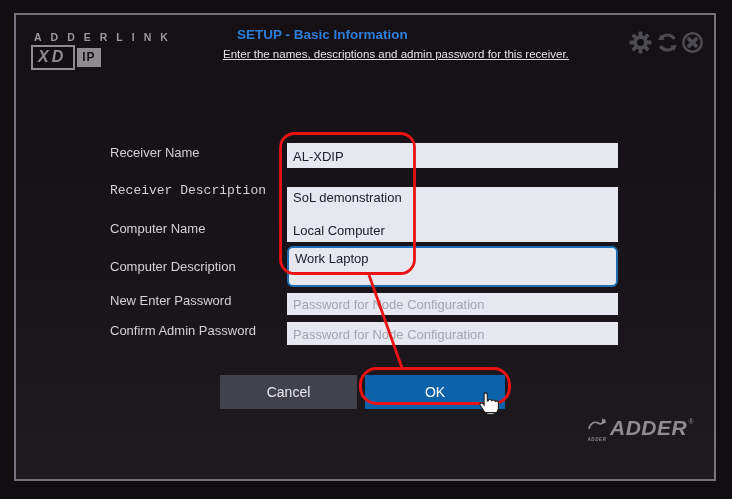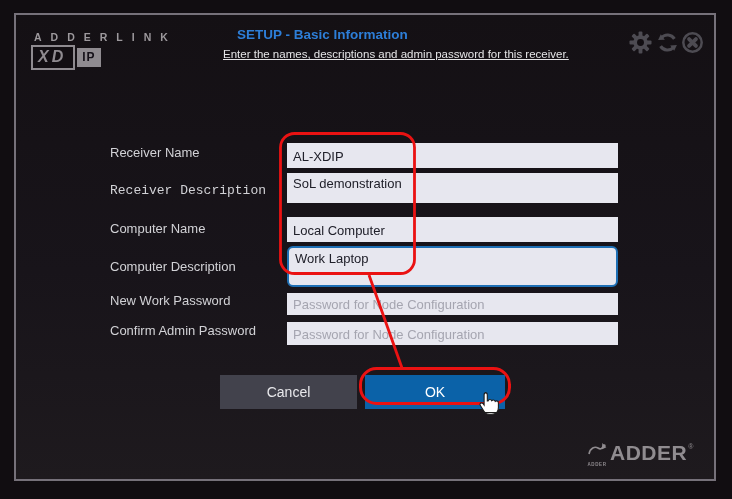--- a/index.html
+++ b/index.html
@@ -49,21 +49,21 @@
   .btn{
     position:absolute;top:375px;height:34px;border:none;
     font-family:"Liberation Sans",sans-serif;font-size:14px;cursor:pointer;
   }
   .btn.cancel{left:220px;width:137px;background:#42424c;color:#e9e9ec;}
   .btn.ok{left:365px;width:140px;background:#0b62a8;color:#ffffff;}
   
   .overlay{position:absolute;left:0;top:0;width:732px;height:499px;pointer-events:none;z-index:50;}
   .cursor{position:absolute;left:477px;top:391px;z-index:60;pointer-events:none;}
   
-  .footer{position:absolute;left:586px;top:441px;display:flex;align-items:flex-start;}
+  .footer{position:absolute;left:586px;top:416px;display:flex;align-items:flex-start;font-style:italic;}
   .footer .word{font-size:21px;font-weight:700;letter-spacing:0.5px;color:#908c90;line-height:24px;}
   .footer .reg{font-size:7px;color:#908c90;margin-top:2px;margin-left:1px;}
   .emblem{margin-right:2px;margin-top:1px;}
   .emblem .tiny{display:block;font-size:4.5px;font-weight:700;letter-spacing:0.6px;color:#908c90;text-align:center;margin-top:-2px;}
 </style>
 </head>
 <body>
 
 <div class="frame"></div>
 
@@ -109,25 +109,25 @@
       <line x1="8.4" y1="8.4" x2="15.6" y2="15.6"></line>
       <line x1="15.6" y1="8.4" x2="8.4" y2="15.6"></line>
     </g>
   </svg>
 </div>
 
 <div class="flabel" style="top:145px;">Receiver Name</div>
 <div class="flabel" style="top:183px;font-family:Liberation Mono, monospace;">Receiver Description</div>
 <div class="flabel" style="top:221px;">Computer Name</div>
 <div class="flabel" style="top:259px;">Computer Description</div>
-<div class="flabel" style="top:293px;">New Work Password</div>
+<div class="flabel" style="top:293px;">New Enter Password</div>
 <div class="flabel" style="top:323px;">Confirm Admin Password</div>
 
 <input class="fbox" style="top: 143px; height: 25px;" type="text" value="AL-XDIP">
-<textarea class="fbox" style="top: 173px; height: 30px;">SoL demonstration</textarea>
+<textarea class="fbox" style="top: 187px; height: 30px;">SoL demonstration</textarea>
 <input class="fbox" style="top: 217px; height: 25px;" type="text" value="Local Computer">
 <textarea class="fbox focused" style="top: 246px; height: 41px; border-radius: 6px;">Work Laptop</textarea>
 <input class="fbox" style="top: 293px; height: 22px;" type="text" placeholder="Password for Node Configuration">
 <input class="fbox" style="top: 322px; height: 23px;" type="text" placeholder="Password for Node Configuration">
 
 <button class="btn cancel">Cancel</button>
 <button class="btn ok">OK</button>
 
 <div class="footer">
   <span class="emblem">

